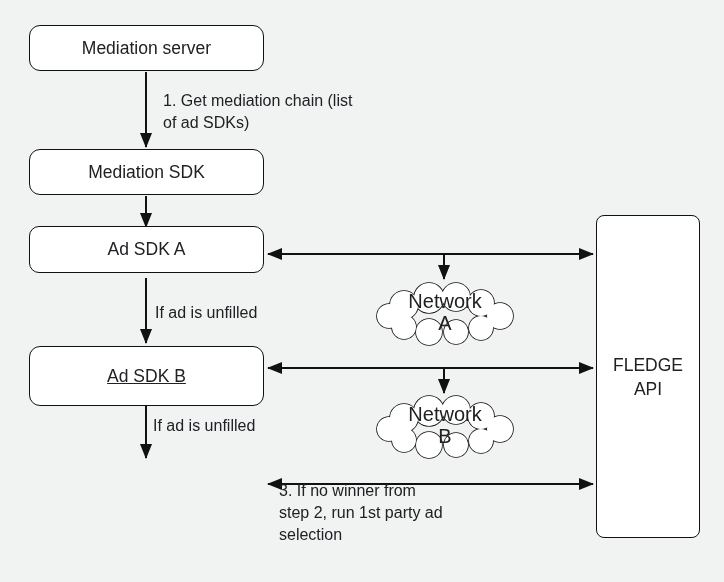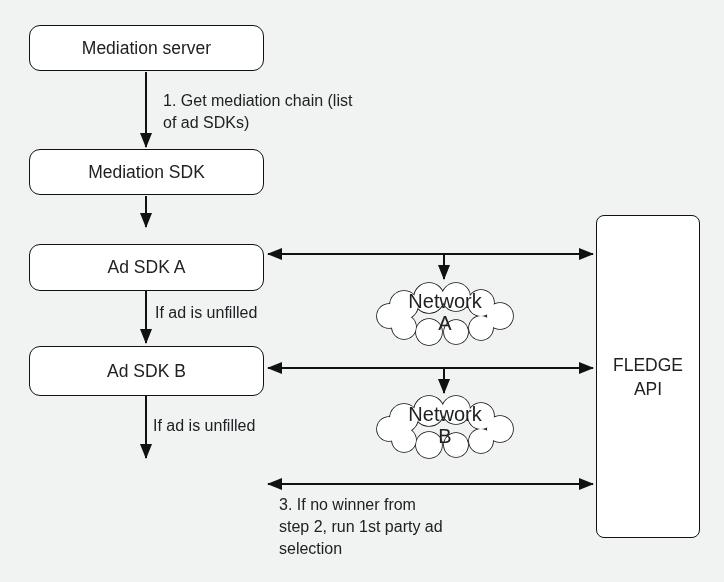--- a/index.html
+++ b/index.html
@@ -28,43 +28,43 @@
     display: flex;
     align-items: center;
     justify-content: center;
     font-size: 17.5px;
     color: #202124;
     text-align: center;
   }
 
   .node-mediation-server { left: 29px;  top: 25px;  width: 235px; height: 46px; }
   .node-mediation-sdk    { left: 29px;  top: 149px; width: 235px; height: 46px; }
-  .node-ad-sdk-a         { left: 29px;  top: 244px; width: 235px; height: 47px; }
-  .node-ad-sdk-b         { left: 29px;  top: 346px; width: 235px; height: 50px; }
+  .node-ad-sdk-a         { left: 29px;  top: 226px; width: 235px; height: 47px; border-radius: 10px; }
+  .node-ad-sdk-b         { left: 29px;  top: 346px; width: 235px; height: 60px; text-decoration: underline; }
   .node-first-party-ad   { left: 29px;  top: 461px; width: 235px; height: 46px; }
 
   .node-fledge-api {
     left: 596px; top: 215px; width: 104px; height: 323px;
     border-radius: 8px;
     white-space: pre-line;
     line-height: 24px;
   }
 
   .note {
     position: absolute;
     font-size: 16px;
     line-height: 22px;
     color: #202124;
     white-space: pre-line;
   }
   .note-step1 { left: 163px; top: 90px;  width: 230px; }
   .note-step2 { left: 367px; top: 172px; width: 160px; text-align: center; }
   .note-unfilled-1 { left: 155px; top: 302px; }
   .note-unfilled-2 { left: 153px; top: 415px; }
-  .note-step3 { left: 279px; top: 494px; width: 200px; }
+  .note-step3 { left: 279px; top: 480px; width: 200px; }
 
   .cloud-label {
     position: absolute;
     width: 142px;
     text-align: center;
     white-space: pre-line;
     font-size: 20px;
     line-height: 22px;
     color: #202124;
   }

